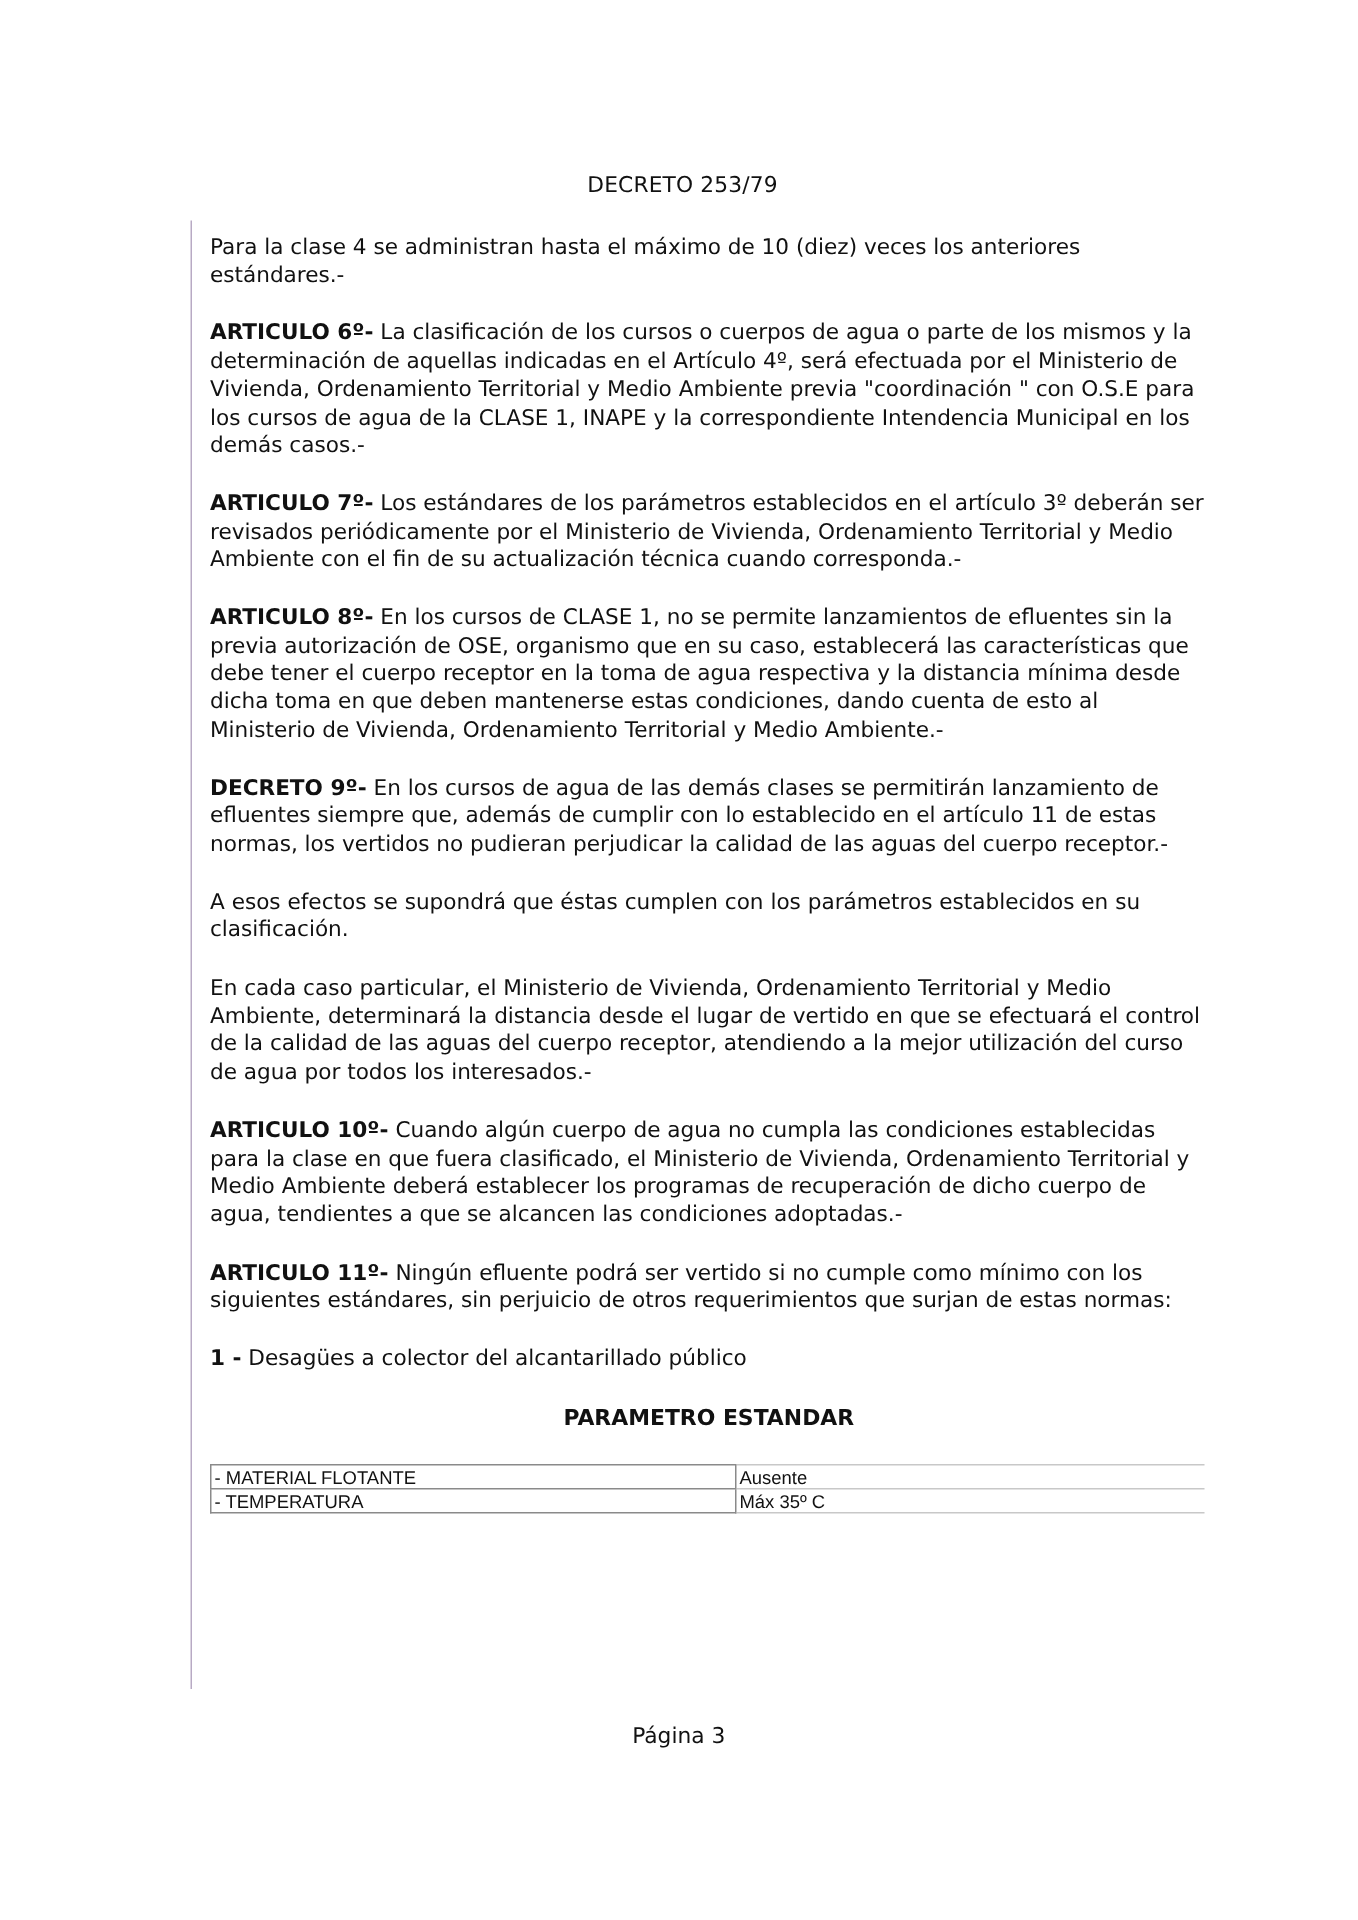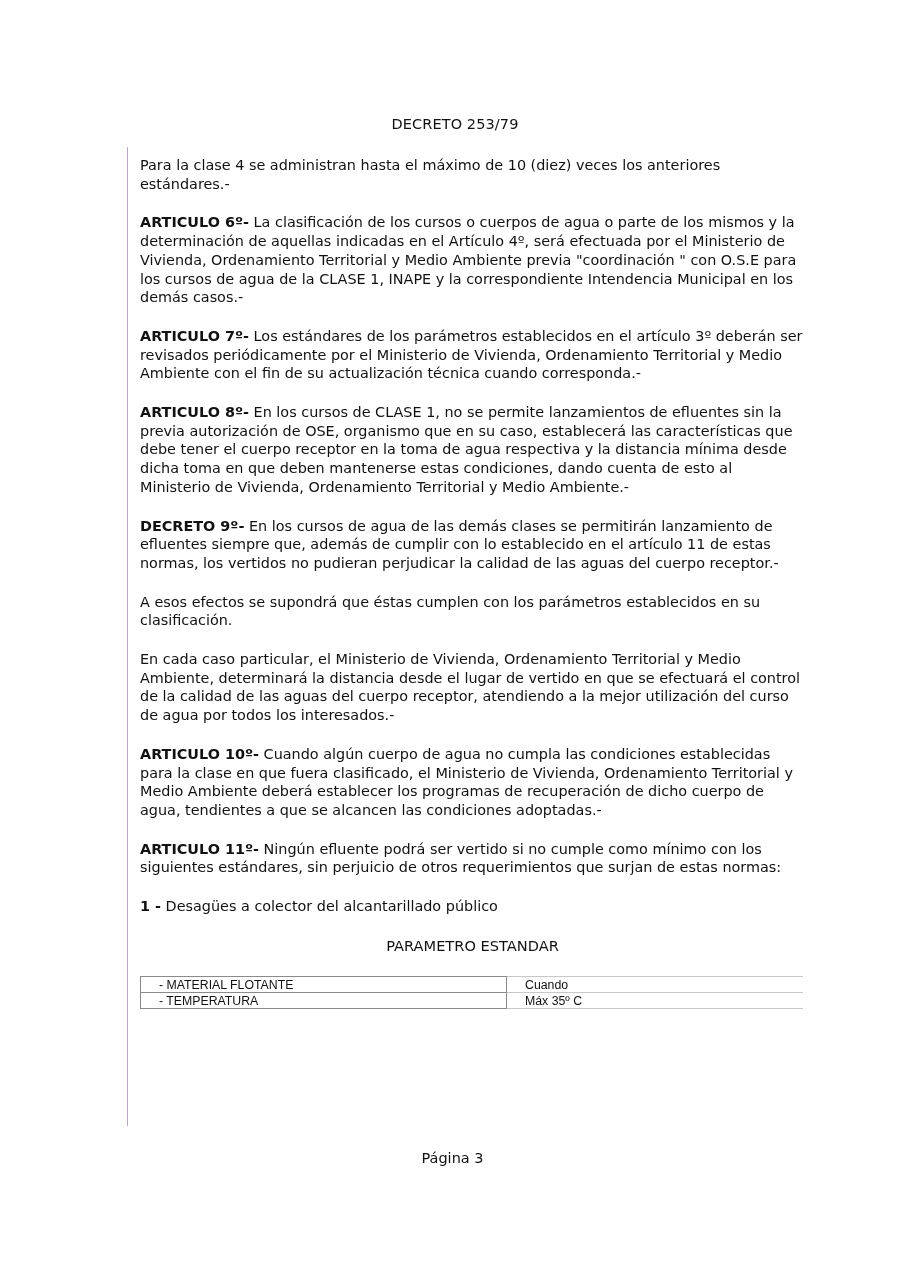--- a/index.html
+++ b/index.html
@@ -42,36 +42,36 @@
       line-height: 18.7px;
     }
     .content p {
       margin: 0 0 20px 0;
     }
     .content b {
       font-weight: bold;
     }
     .section-title {
       text-align: center;
-      font-weight: normal;
+      font-weight: bold;
       font-size: 14.6px;
       margin: 0 0 20px 0;
       padding-top: 1px;
       padding-left: 0;
     }
     table.params {
       border-collapse: collapse;
       width: 663px;
       font-family: "Liberation Sans", sans-serif;
       font-size: 12.3px;
       line-height: 14px;
       margin-top: 0;
     }
     table.params td {
-      padding: 1px 1px 0 18px;
+      padding: 1px 1px 0 2px;
       height: 14px;
     }
     table.params td.param-name {
       width: 346px;
       border: 1px solid #8a8a8a;
       border-right: 1px solid #8a8a8a;
     }
     table.params td.param-value {
       border-top: 1px solid #c8c8c8;
       border-bottom: 1px solid #c8c8c8;
@@ -139,21 +139,21 @@
   <p>
     <b>1 -</b><span> Desagües a colector del alcantarillado público</span>
   </p>
 
   <div class="section-title">PARAMETRO ESTANDAR</div>
 
   <table class="params">
     <tbody>
       <tr>
         <td class="param-name">- MATERIAL FLOTANTE</td>
-        <td class="param-value">Cuando</td>
+        <td class="param-value">Ausente</td>
       </tr>
       <tr>
         <td class="param-name">- TEMPERATURA</td>
         <td class="param-value">Máx 35º C</td>
       </tr>
     </tbody>
   </table>
 
 </div>
 

